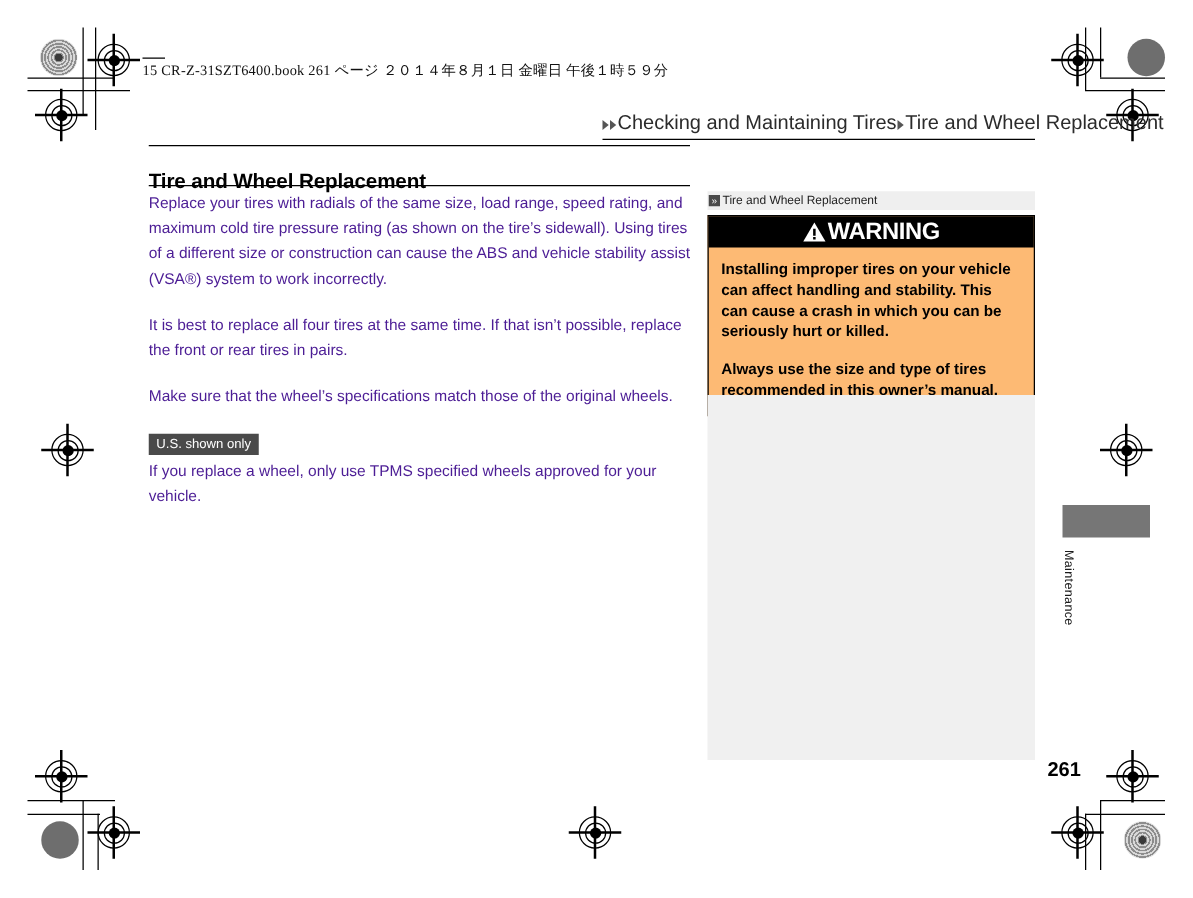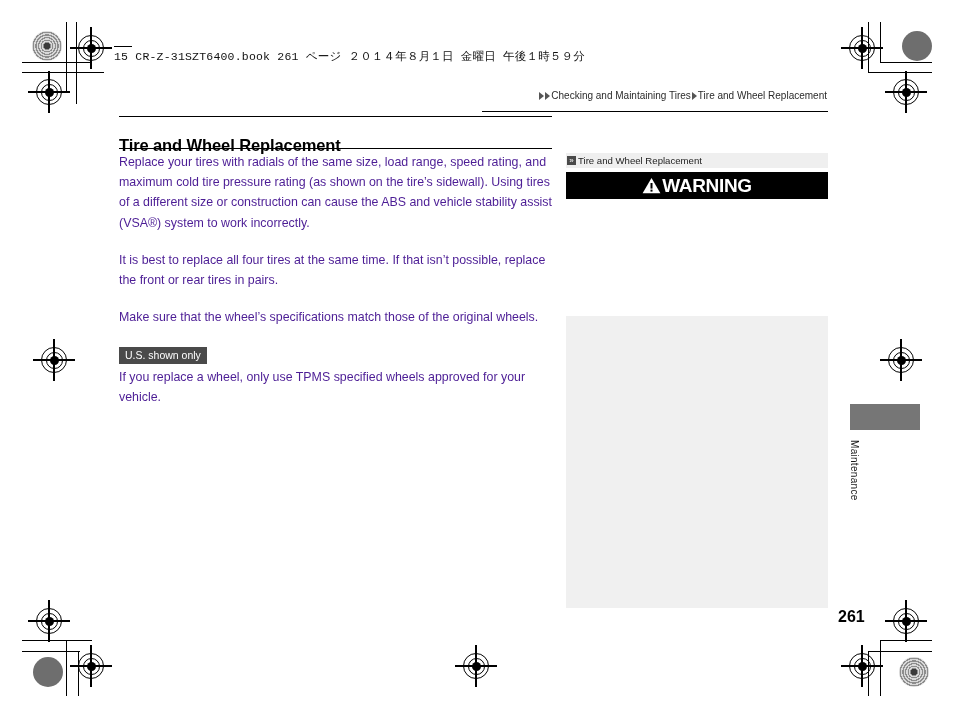--- a/index.html
+++ b/index.html
@@ -64,40 +64,40 @@
       repeating-radial-gradient(circle at 50% 50%, #8d8d8d 0 1.3px, #d8d8d8 1.3px 2.6px);
   }
 
   .cmark-h { background: #000; height: 1.2px; }
   .cmark-v { background: #000; width: 1.2px; }
 
   
   .file-line {
     position: absolute;
     left: 114px; top: 49px;
-    font-family: Liberation Mono, monospace;
+    font-family: Liberation Serif, serif;
     font-size: 11.5px;
     letter-spacing: 0.2px;
     color: #111;
     white-space: nowrap;
   }
   .file-line .rule-top {
     position: absolute;
     left: 0; top: -3px;
     width: 18px; height: 1.2px;
     background: #000;
   }
 
   
   .breadcrumb {
     position: absolute;
     left: 482px; top: 90px;
     width: 346px;
     text-align: right;
-    font-size: 10px;
+    font-size: 16px;
     color: #2b2b2b;
     white-space: nowrap;
   }
   .tri {
     display: inline-block;
     width: 0; height: 0;
     border-left: 5.5px solid #555;
     border-top: 4.5px solid transparent;
     border-bottom: 4.5px solid transparent;
     vertical-align: -0.5px;
@@ -360,19 +360,23 @@
 
 <div class="warn-box">
   <div class="warn-banner">
     <svg width="19" height="17" viewBox="0 0 19 17" aria-hidden="true">
       <polygon points="9.5,1 18.4,16.2 0.6,16.2" fill="#ffffff"></polygon>
       <rect x="8.5" y="6" width="2" height="5.6" fill="#000000"></rect>
       <rect x="8.5" y="12.6" width="2" height="2" fill="#000000"></rect>
     </svg>
     <span class="warn-banner-label">WARNING</span>
   </div>
+  <div class="warn-body">
+    <p>Installing improper tires on your vehicle can affect handling and stability. This can cause a crash in which you can be seriously hurt or killed.</p>
+    <p>Always use the size and type of tires recommended in this owner’s manual.</p>
+  </div>
 </div>
 
 <div class="side-fill"></div>
 
 <div class="tab-bar"></div>
 <div class="tab-label">Maintenance</div>
 <div class="page-number">261</div>
 
 </body></html>

